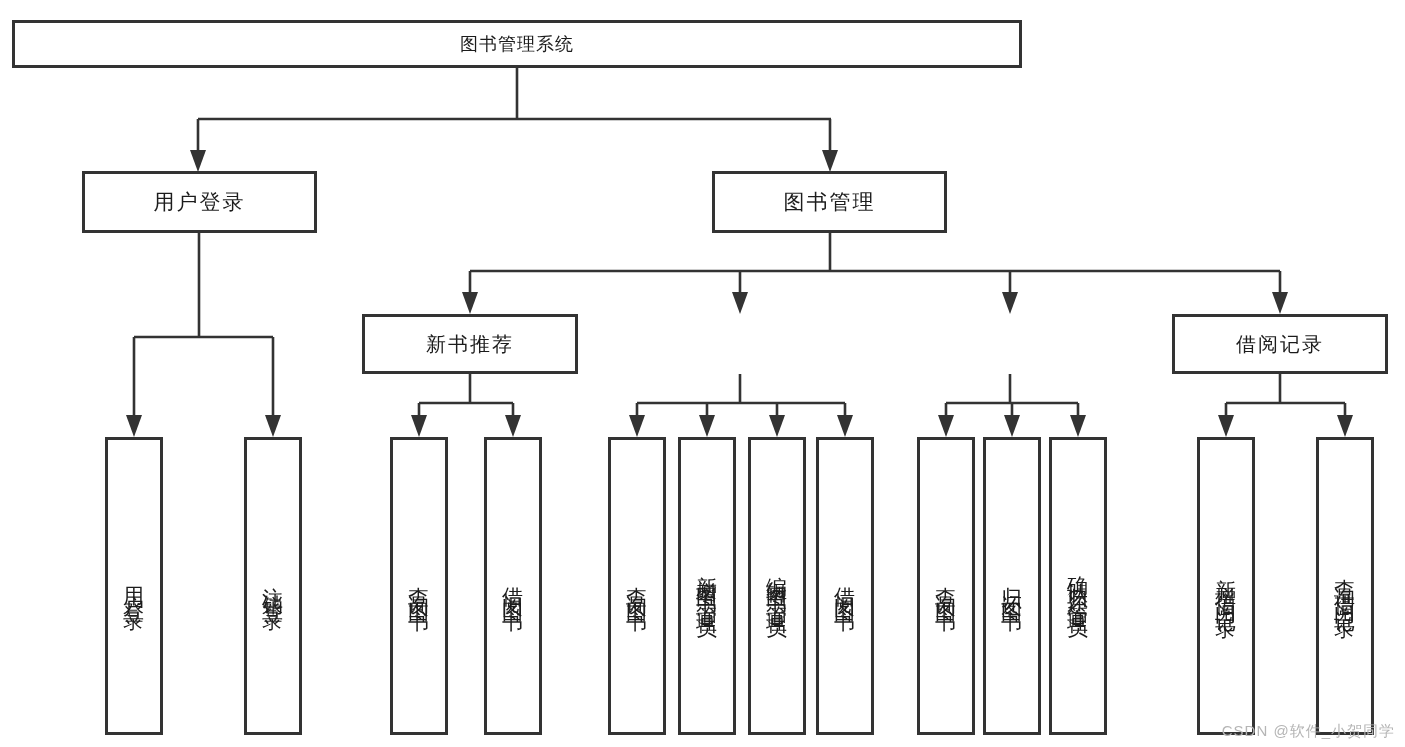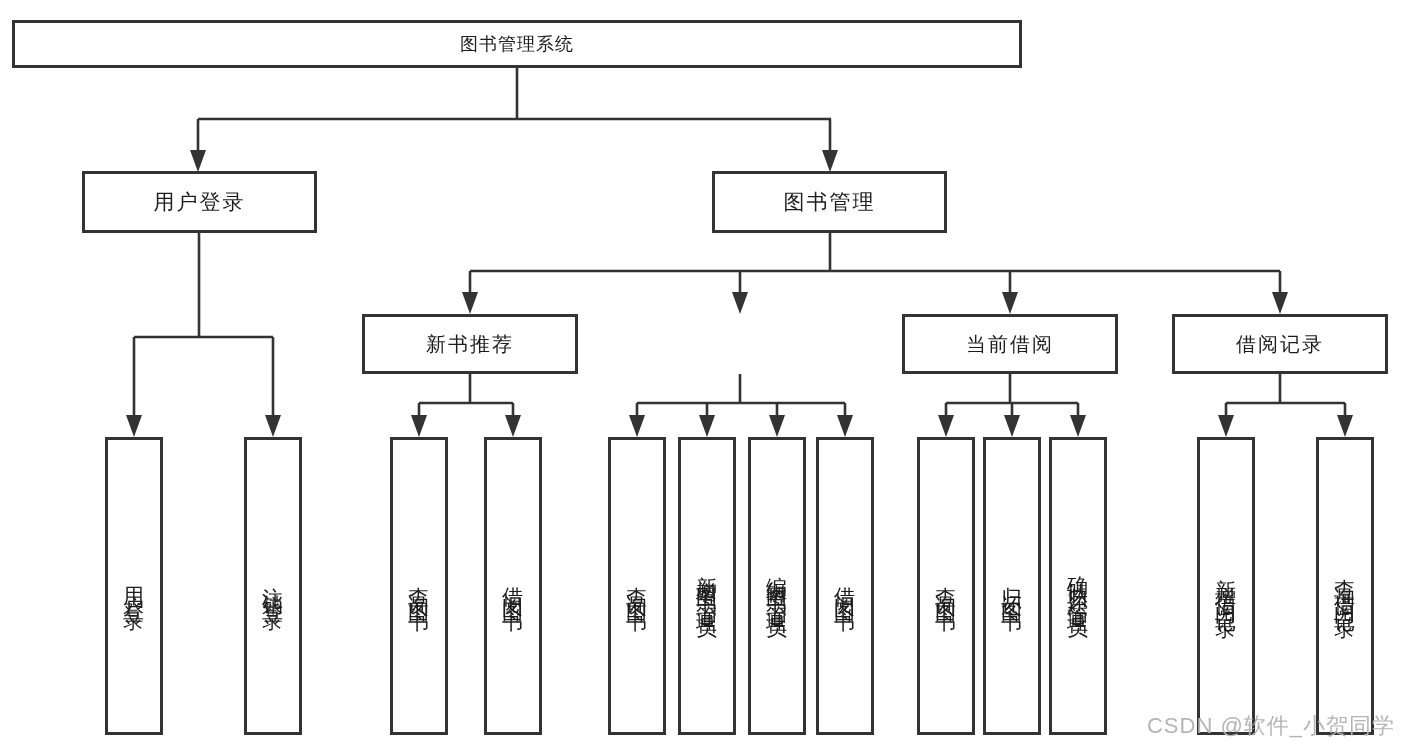--- a/index.html
+++ b/index.html
@@ -85,21 +85,21 @@
   #leaf-query-book-3   { left: 917px; }
   #leaf-return-book    { left: 983px; }
   #leaf-confirm-return { left: 1049px; }
   #leaf-add-record     { left: 1197px; }
   #leaf-query-record   { left: 1316px; }
   .watermark {
     position: absolute;
     right: 10px;
     bottom: 6px;
     z-index: 5;
-    font-size: 22px;
+    font-size: 15px;
     color: #b5b5b5;
     letter-spacing: 1px;
     white-space: nowrap;
   }
 </style>
 </head>
 <body>
 
 <div id="canvas">
 
@@ -160,23 +160,20 @@
   <div class="box lvl2" id="user-login-node">
     <span class="lbl">用户登录</span>
   </div>
   <div class="box lvl3" id="new-book-rec-node">
     <span class="lbl">新书推荐</span>
   </div>
 
   <div class="box lvl2" id="book-mgmt-node">
     <span class="lbl">图书管理</span>
   </div>
-  <div class="box lvl3" id="current-borrow-node">
-    <span class="lbl">当前借阅</span>
-  </div>
   <div class="box lvl3" id="borrow-record-node">
     <span class="lbl">借阅记录</span>
   </div>
 
   <div class="box leaf" id="leaf-user-login">
     <span class="lbl">用户登录</span>
   </div>
   <div class="box leaf" id="leaf-logout">
     <span class="lbl">注销登录</span>
   </div>

